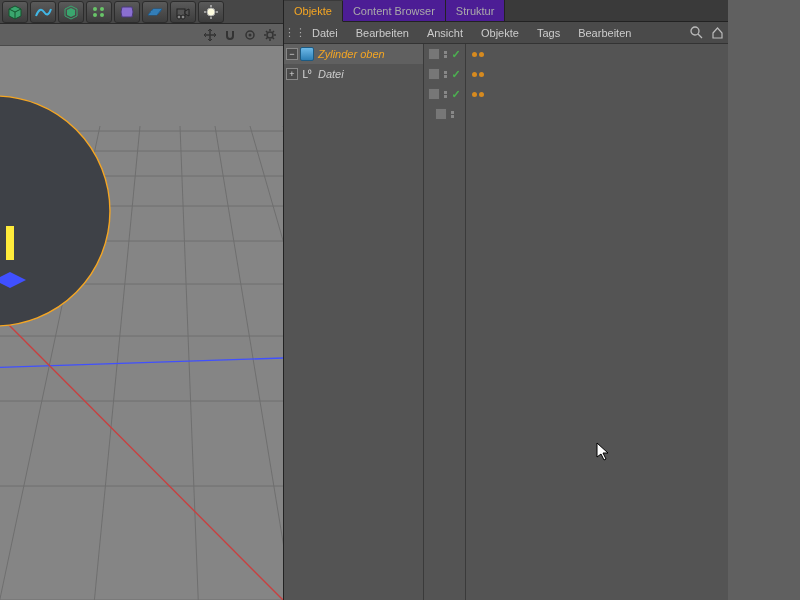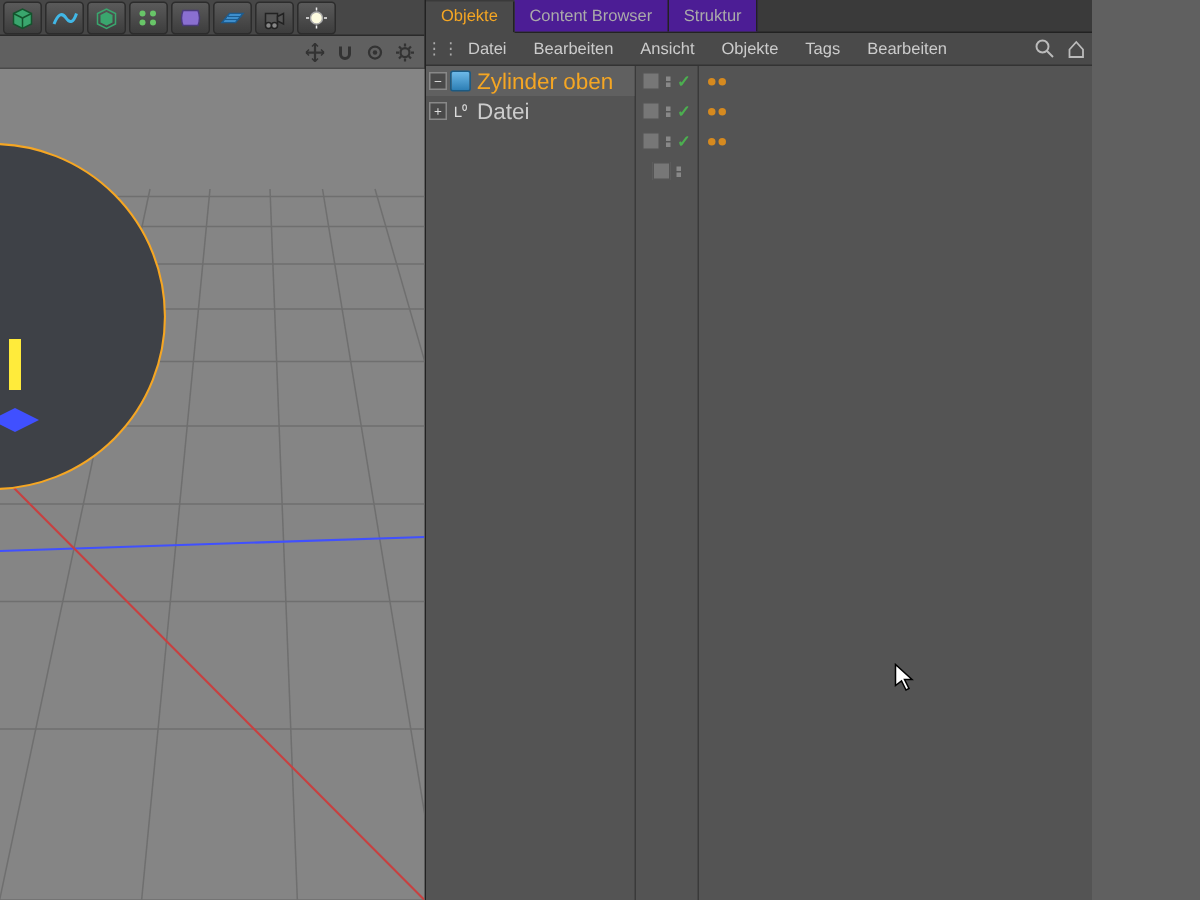--- a/index.html
+++ b/index.html
@@ -60,21 +60,21 @@
   .tree-line::after { content:""; position:absolute; left:6px; top:10px; width:8px; border-top:1px dotted #888; }
   .tree-line.last::before { bottom:10px; }
   .obj-icon {
     width:14px; height:14px; border-radius:2px; margin-right:4px;
     background: linear-gradient(#6db9e8,#2d7fb5); border:1px solid #1c5a82;
   }
   .null-icon {
     width:14px; height:12px; margin-right:4px; color:#ddd; font-size:10px;
     display:flex; align-items:center; justify-content:center;text-align:center;
   }
-  .row-label { color:#f5a623; font-size:15px; white-space:nowrap; }
+  .row-label { color:#f5a623; font-size:11px; white-space:nowrap;font-style:italic; }
   .row-label.scene { color:#ccc; }
   .tag-cell { height:20px; display:flex; align-items:center; justify-content:center; gap:2px; }
   .tag-box { width:12px; height:12px; background:#777; border:1px solid #555; }
   .dots { display:flex; flex-direction:column; gap:1px; margin-left:2px;}
   .dots span { width:3px; height:3px; background:#888; }
   .check { color:#4caf50; font-size:11px; margin-left:2px; font-weight:bold; }
   .orange-dots { height:20px; display:flex; align-items:center; gap:2px; padding-left:6px; }
   .orange-dots span { width:5px; height:5px; border-radius:50%; background:#d68a1f; }
   .cursor { position:absolute; left:596px; top:442px; pointer-events:none; }
 </style>

